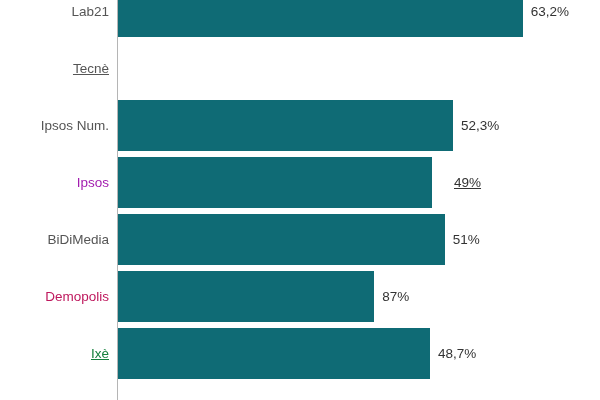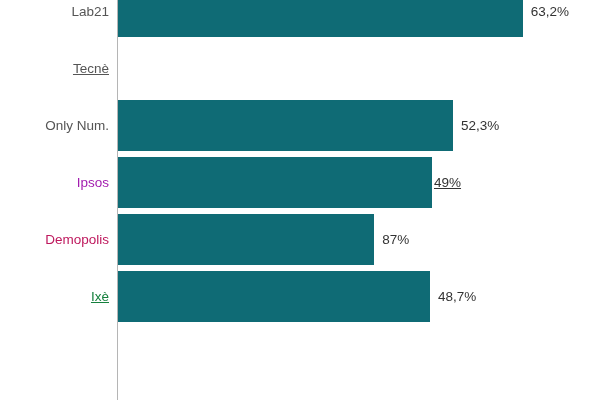--- a/index.html
+++ b/index.html
@@ -98,35 +98,42 @@
           <div class="bar" style="width: 404.796px; background: rgb(15, 107, 117);"></div>
           <div class="bar-value" style="left: 412.796px; color: rgb(51, 51, 51);">63,2%</div>
         </div>
       </div>
 
       <div class="row">
         <div class="cat-label" style="color: rgb(85, 85, 85); text-decoration: underline;">Tecnè</div>
       </div>
 
       <div class="row">
-        <div class="cat-label" style="color: rgb(85, 85, 85);">Only Num.</div>
+        <div class="cat-label" style="color: rgb(85, 85, 85);">Ipsos Num.</div>
         <div class="bar-wrap">
           <div class="bar" style="width: 334.981px; background: rgb(15, 107, 117);"></div>
           <div class="bar-value" style="left: 342.981px; color: rgb(51, 51, 51); text-align: center;">52,3%</div>
         </div>
       </div>
 
       <div class="row">
         <div class="cat-label" style="color: #a21caf;">Ipsos</div>
         <div class="bar-wrap">
           <div class="bar" style="width: 313.845px; background: rgb(15, 107, 117);"></div>
-          <div class="bar-value" style="left: 316px; color: rgb(51, 51, 51); text-decoration: underline;">49%</div>
+          <div class="bar-value" style="left: 336px; color: rgb(51, 51, 51); text-decoration: underline;">49%</div>
         </div>
       </div>
 
+      <div class="row">
+        <div class="cat-label" style="color: rgb(85, 85, 85);">BiDiMedia</div>
+        <div class="bar-wrap">
+          <div class="bar" style="width: 326.655px; background: rgb(15, 107, 117);"></div>
+          <div class="bar-value" style="left: 334.655px; color: rgb(51, 51, 51);">51%</div>
+        </div>
+      </div>
 
       <div class="row">
         <div class="cat-label" style="color: #be185d;">Demopolis</div>
         <div class="bar-wrap">
           <div class="bar" style="width: 256.2px; background: rgb(15, 107, 117);"></div>
           <div class="bar-value" style="left: 264.2px; color: rgb(51, 51, 51);">87%</div>
         </div>
       </div>
 
       <div class="row">

